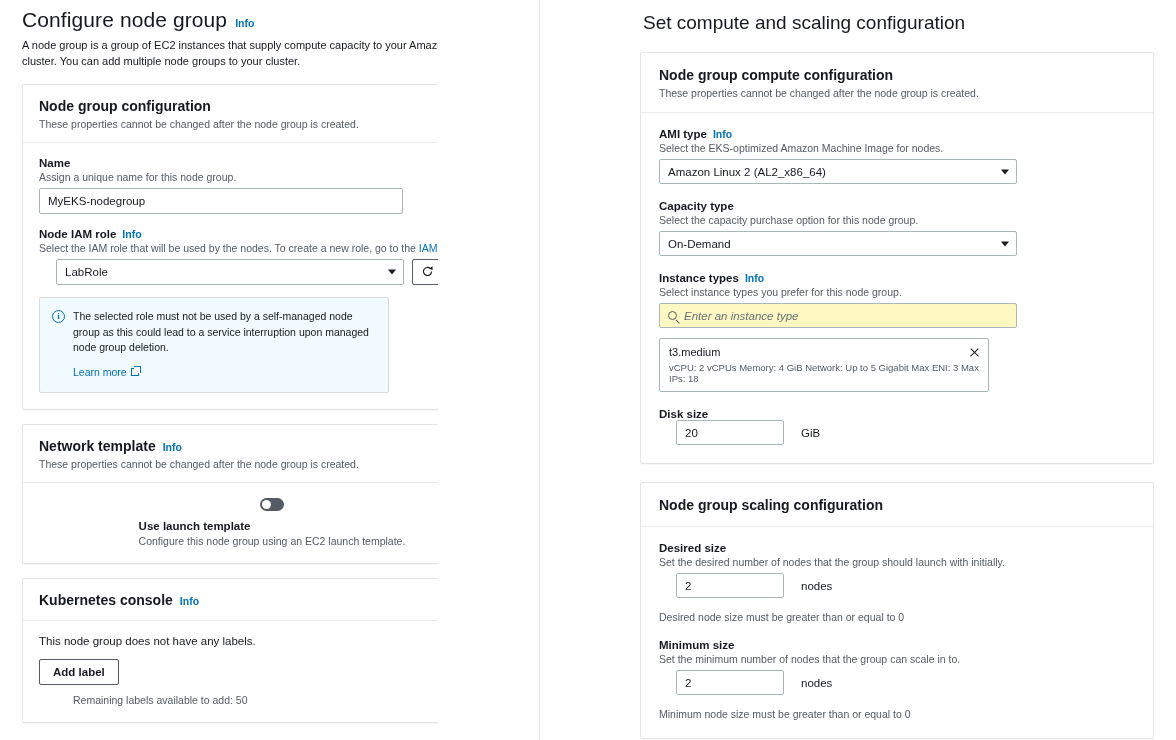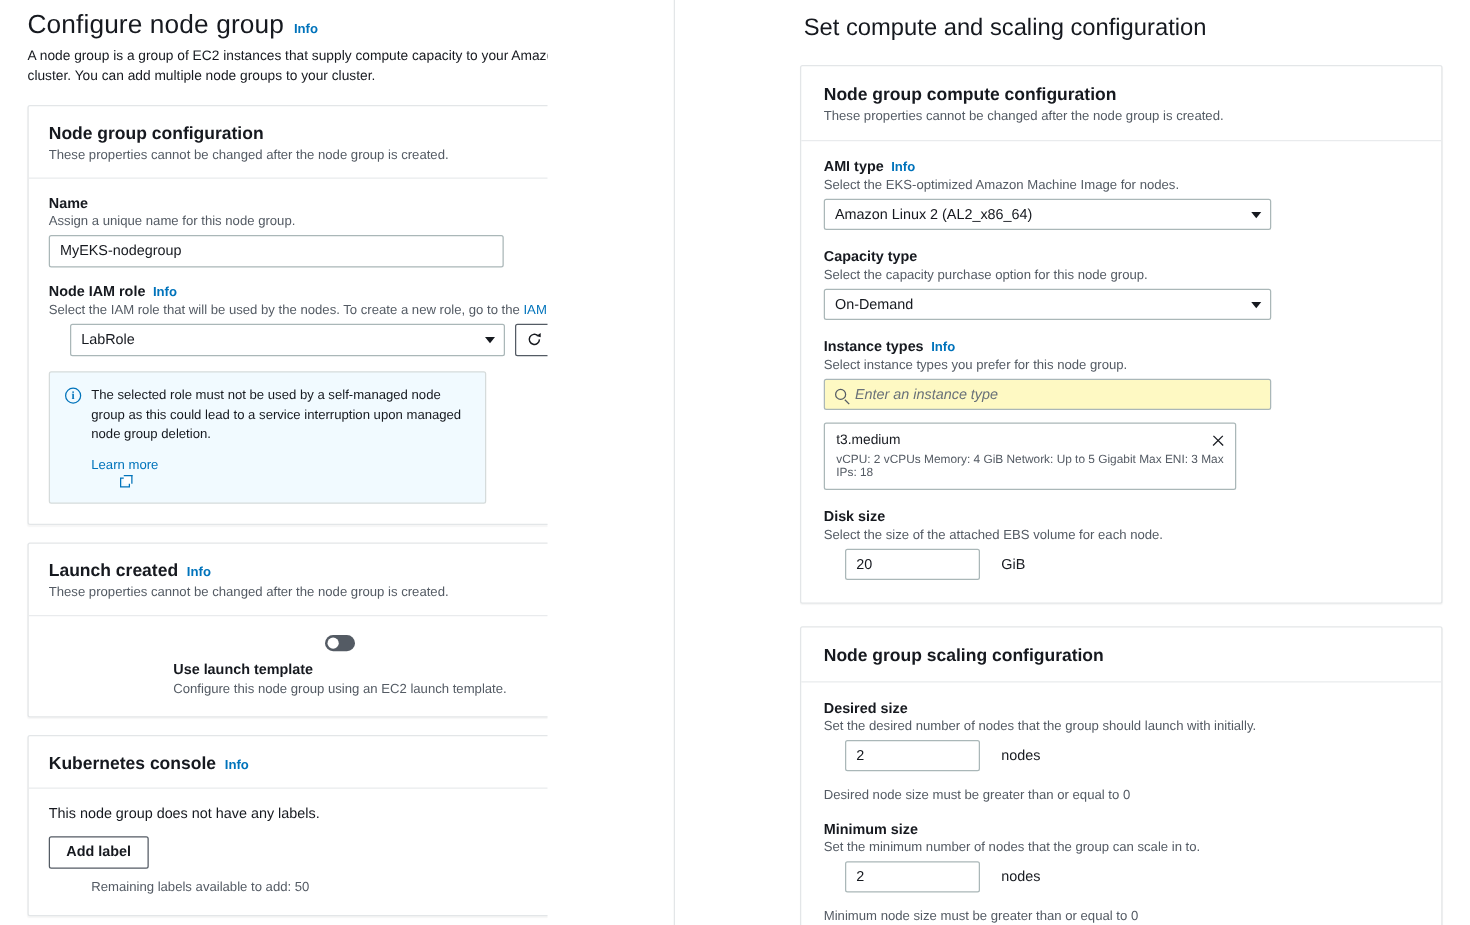--- a/index.html
+++ b/index.html
@@ -188,21 +188,20 @@
     color: #16191f;
   }
   .alert-link {
     display: inline-flex;
     align-items: center;
     gap: 4px;
     color: #0073bb;
     font-size: 10.5px;
     margin-top: 10px;
     cursor: pointer;
-    flex-direction: column;
   }
   .ext-icon {
     display: inline-block;
     width: 8px; height: 8px;
     border: 1px solid #0073bb;
     position: relative;
   }
   .ext-icon:after {
     content: "";
     position: absolute;
@@ -466,21 +465,21 @@
               </div>
             </div>
           </div>
 
         </div>
       </div>
 
       <div class="card">
         <div class="card-header bordered">
           <div class="card-title-row">
-            <div class="card-title">Launch created</div>
+            <div class="card-title">Network template</div>
             <div class="info-link">Info</div>
           </div>
           <div class="card-sub">These properties cannot be changed after the node group is created.</div>
         </div>
         <div class="card-body">
           <div class="toggle-row">
             <div class="toggle">
                 <span class="knob"></span>
               </div>
             <div>
@@ -553,21 +552,20 @@
           </div>
           <div class="token">
             <div class="token-title">t3.medium</div>
             <div class="token-meta">vCPU: 2 vCPUs   Memory: 4 GiB   Network: Up to 5 Gigabit   Max ENI: 3   Max IPs: 18</div>
             <span class="token-x"></span>
           </div>
         </div>
 
         <div class="r-field">
           <div class="r-label">Disk size</div>
-          <div class="r-desc">Select the size of the attached EBS volume for each node.</div>
           <div class="row-inline">
             <input class="small-input" value="20" style="">
             <span class="unit">GiB</span>
           </div>
         </div>
 
       </div>
     </div>
 
     <div class="r-card">

